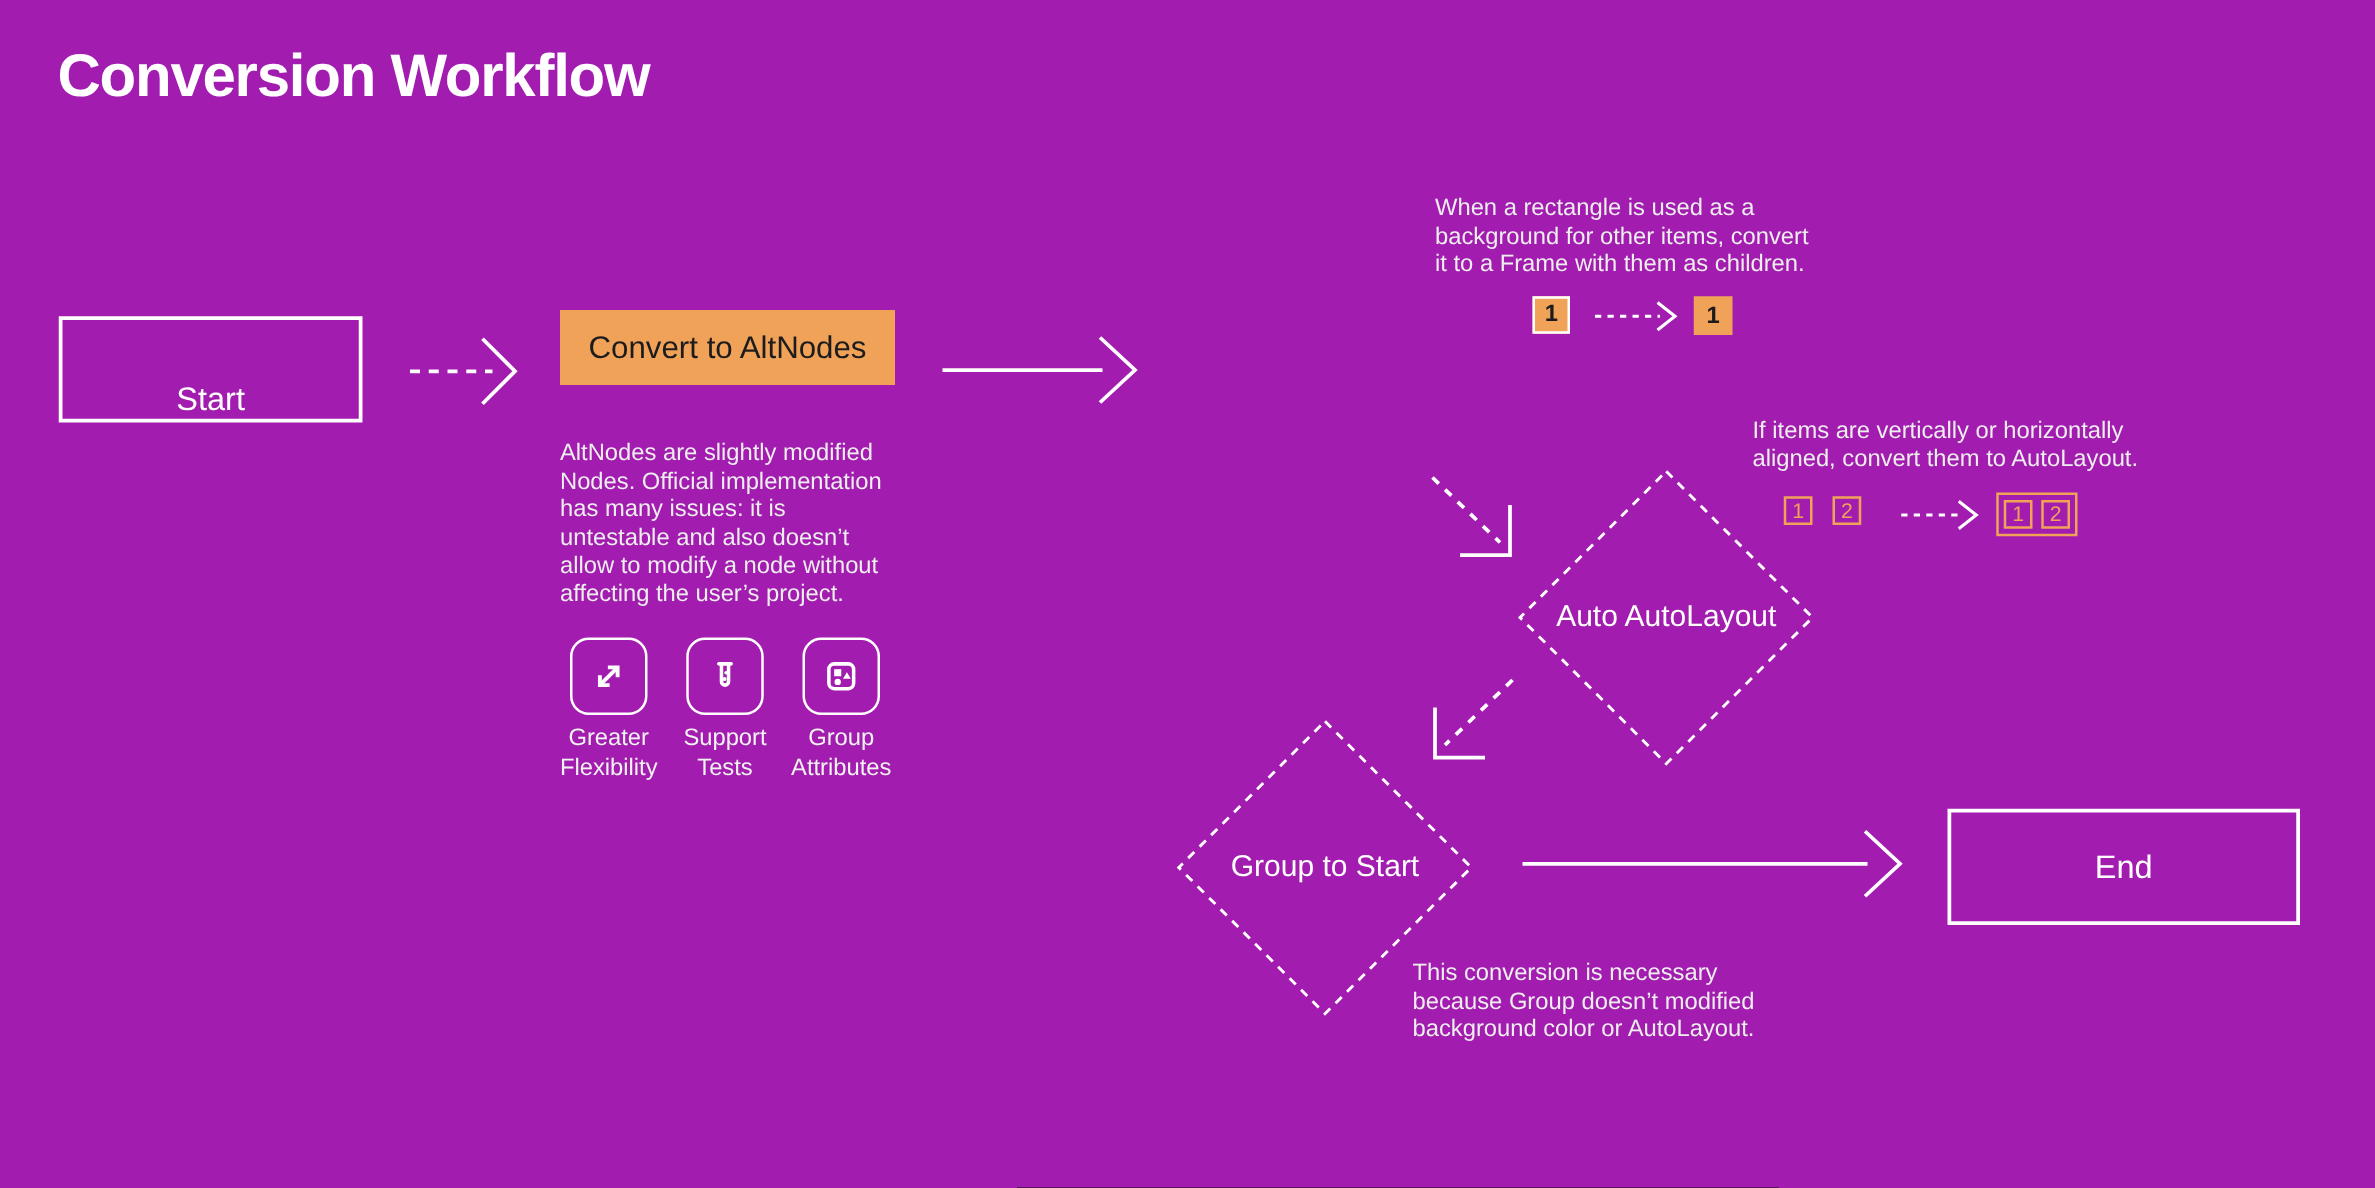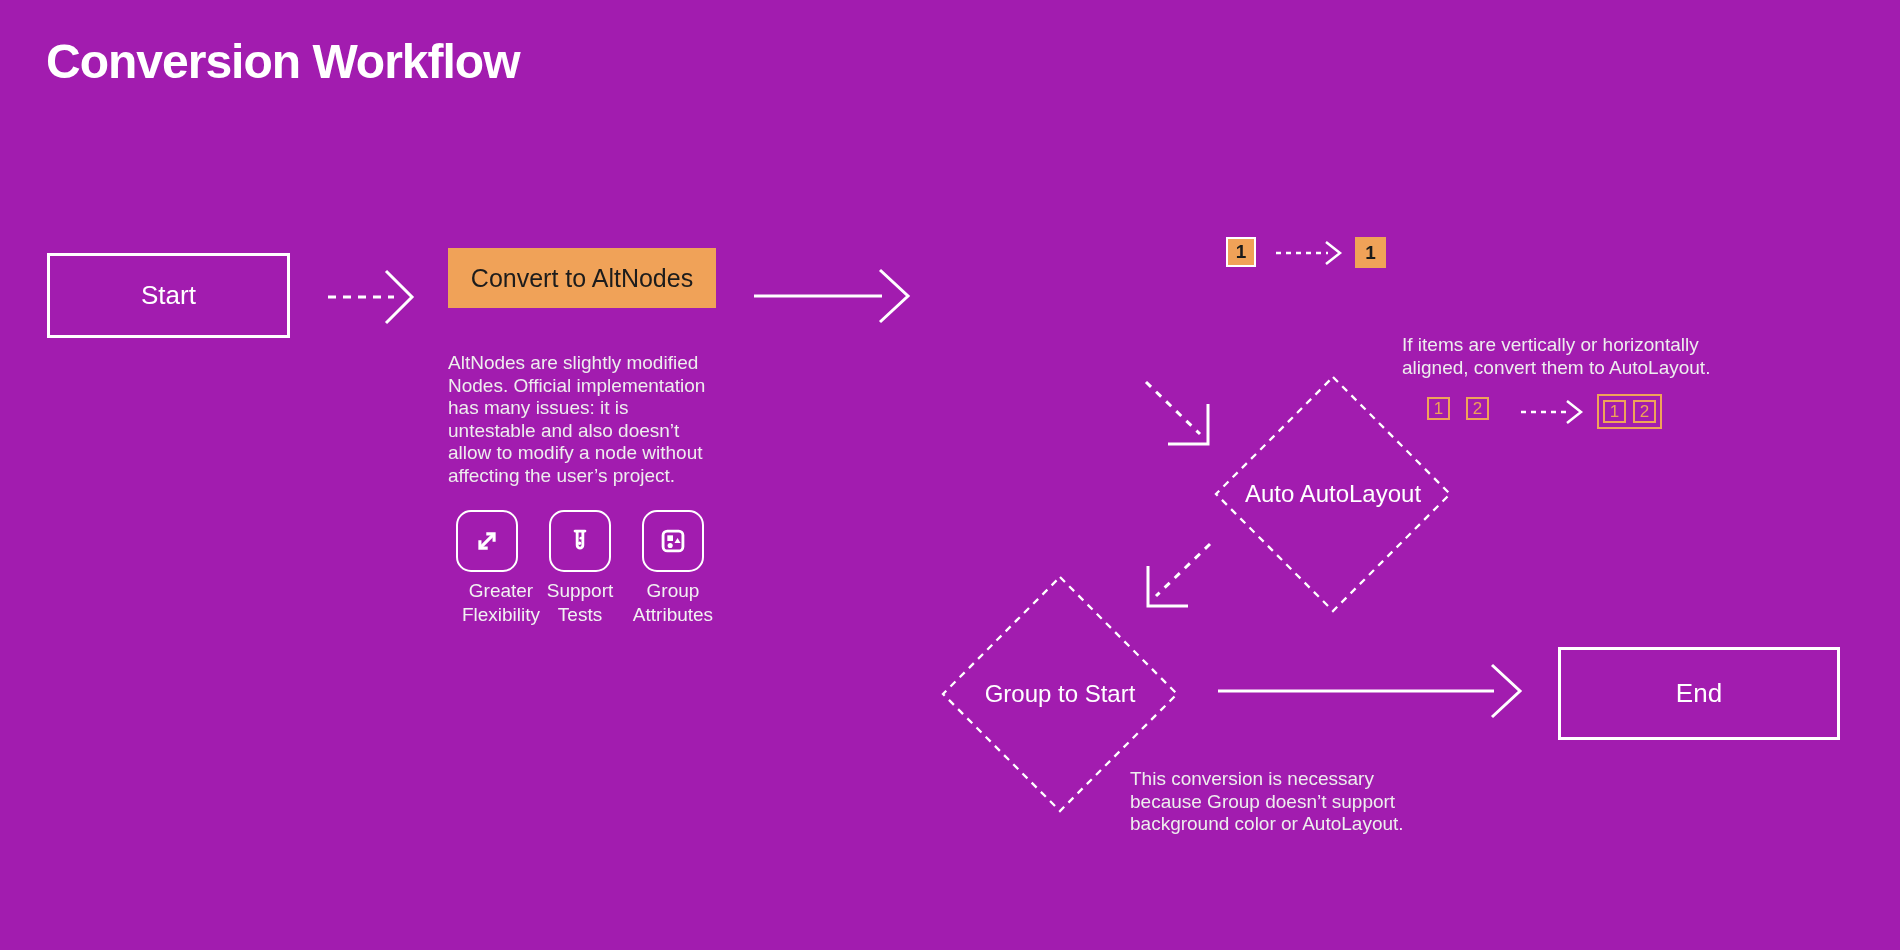--- a/index.html
+++ b/index.html
@@ -17,21 +17,21 @@
     font-size:48px; font-weight:800; letter-spacing:-1px; color:#ffffff;
   }
 
   
   .terminal {
     border:3px solid #ffffff;
     display:flex; align-items:center; justify-content:center;
     font-size:26px; color:#ffffff;
     box-sizing:border-box; background:transparent;
   }
-  #node-start { left:47px;  top:253px; width:243px; height:85px; }
+  #node-start { left:47px;  top:253px; width:243px; height:85px;align-items:flex-end; }
   #node-end   { left:1558px; top:647px; width:282px; height:93px; }
 
   
   #node-convert {
     left:448px; top:248px; width:268px; height:60px;
     background:#F0A258; color:#1c1c1c;
     display:flex; align-items:center; justify-content:center;
     font-size:25px; font-weight:500;
   }
 
@@ -51,21 +51,21 @@
     border:2.5px solid #ffffff; border-radius:15px;
     display:flex; align-items:center; justify-content:center;
   }
   #feature-box-1 { left:456px; top:510px; }
   #feature-box-2 { left:549px; top:510px; }
   #feature-box-3 { left:642px; top:510px; }
   .feature-label {
     width:130px; text-align:center;
     font-size:19px; line-height:24px; color:#f2f2f2; white-space:pre;
   }
-  #feature-label-1 { left:436px; top:579px; }
+  #feature-label-1 { left:422px; top:579px; }
   #feature-label-2 { left:515px; top:579px; }
   #feature-label-3 { left:608px; top:579px; }
 
   
   .diamond { width:250px; height:250px; }
   .diamond svg { position:absolute; left:0; top:0; }
   .diamond-label {
     position:absolute; inset:0; display:flex;
     align-items:center; justify-content:center;
     font-size:24px; color:#ffffff; white-space:nowrap;
@@ -156,20 +156,23 @@
 Tests</div>
   <div id="feature-label-3" class="abs feature-label">Group
 Attributes</div>
 
   <svg class="abs" style="left:748px;top:265px;" width="168" height="62" viewBox="0 0 168 62">
     <line class="stroke-w" x1="6" y1="31" x2="134" y2="31" stroke-width="3"></line>
     <polyline class="stroke-w" points="132,5 160,31 132,57" stroke-width="3"></polyline>
   </svg>
 
 
+  <div id="annotation-nodes-on-rect" class="abs note">When a rectangle is used as a
+background for other items, convert
+it to a Frame with them as children.</div>
 
   <div id="mini1-before" class="abs sq-filled">1</div>
   <svg class="abs" style="left:1272px;top:239px;" width="74" height="28" viewBox="0 0 74 28">
     <line class="stroke-w" x1="4" y1="14" x2="56" y2="14" stroke-width="2.5" stroke-dasharray="5 5"></line>
     <polyline class="stroke-w" points="54,3 68,14 54,25" stroke-width="2.5"></polyline>
   </svg>
   <div id="mini1-after" class="abs sq-filled">1</div>
 
   <svg class="abs" style="left:1138px;top:376px;" width="78" height="76" viewBox="0 0 78 76">
     <line class="stroke-w" x1="8" y1="6" x2="62" y2="58" stroke-width="3" stroke-dasharray="7 7"></line>
@@ -203,21 +206,21 @@
   </svg>
 
   <div id="node-group-to-frame" class="abs diamond">
     <svg width="250" height="250" viewBox="0 0 250 250">
       <path class="stroke-w" d="M125 8 L242 125 L125 242 L8 125 Z" stroke-width="2.3" stroke-dasharray="7 6"></path>
     </svg>
     <div class="diamond-label">Group to Start</div>
   </div>
 
   <div id="annotation-group-to-frame" class="abs note">This conversion is necessary
-because Group doesn’t support
+because Group doesn’t modified
 background color or AutoLayout.</div>
 
   <svg class="abs" style="left:1212px;top:660px;" width="316" height="62" viewBox="0 0 316 62">
     <line class="stroke-w" x1="6" y1="31" x2="282" y2="31" stroke-width="3"></line>
     <polyline class="stroke-w" points="280,5 308,31 280,57" stroke-width="3"></polyline>
   </svg>
 
   <div id="node-end" class="abs terminal">
     <span>End</span>
   </div>

